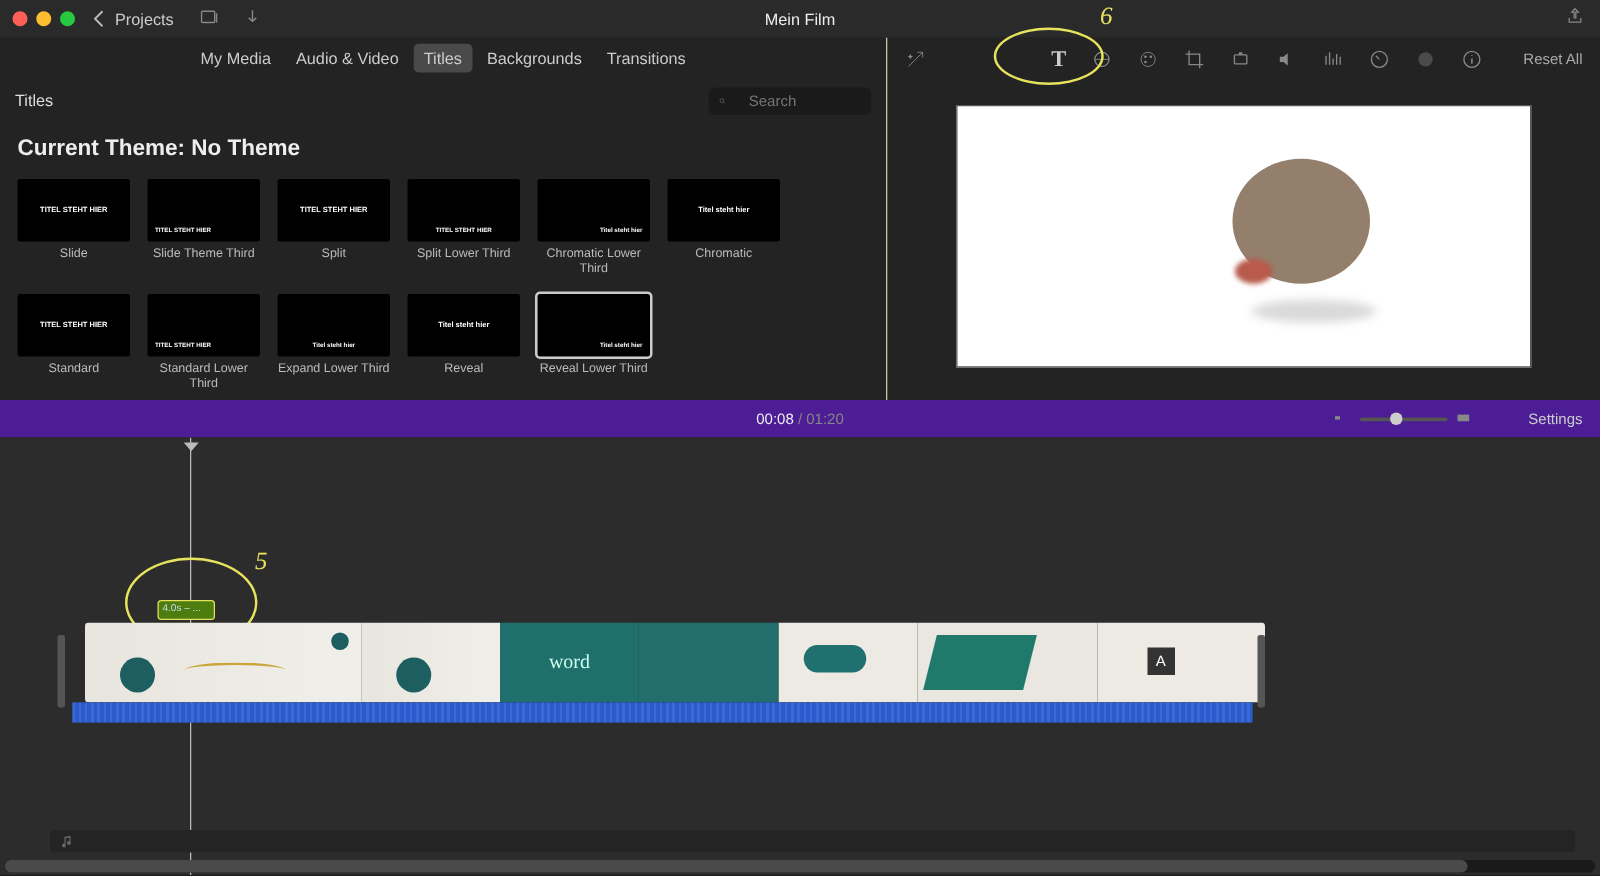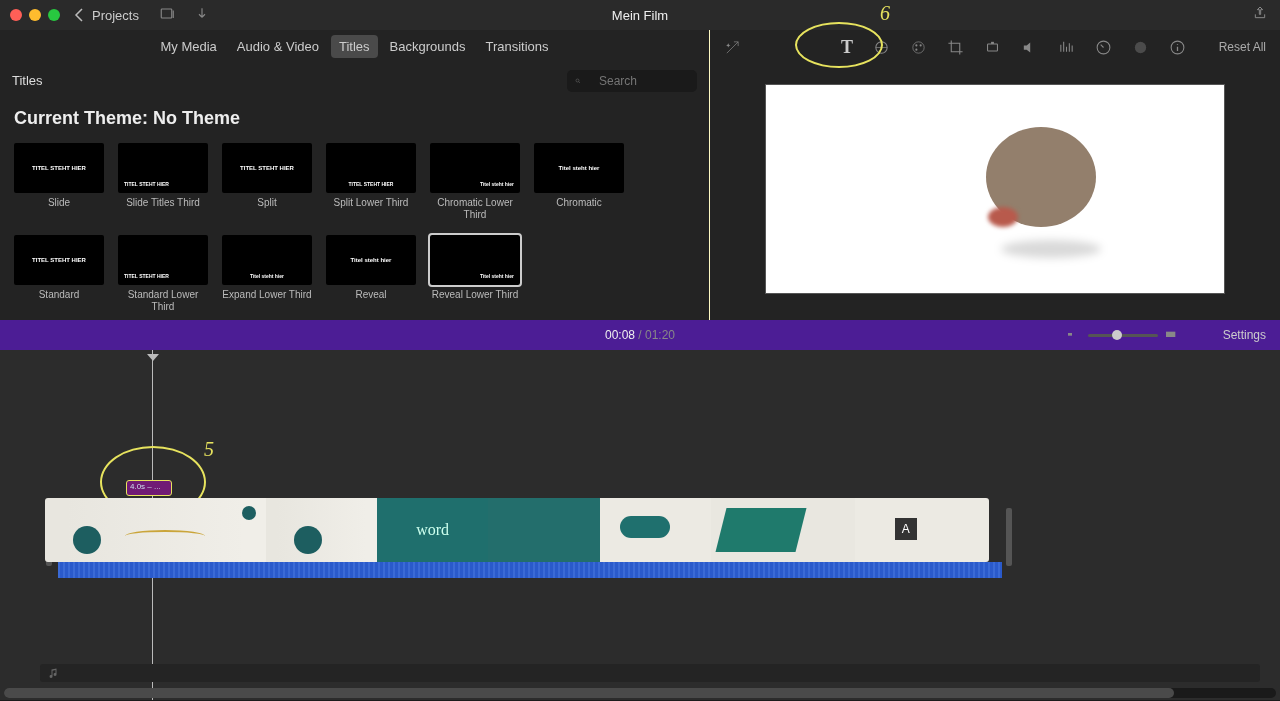--- a/index.html
+++ b/index.html
@@ -68,25 +68,25 @@
 .timebar .zoom { position:absolute; right:100px; display:flex; align-items:center; gap:6px;}
 .zoom-track{width:70px;height:3px;background:#555;border-radius:2px;position:relative;}
 .zoom-knob{position:absolute;left:24px;top:-4px;width:10px;height:10px;background:#ccc;border-radius:50%;}
 .settings-lnk{position:absolute;right:14px;color:#ccc;}
 
 
 .timeline { height:350px; background:#2c2c2c; position:relative; overflow:hidden;}
 .playhead { position:absolute; left:152px; top:0; width:1px; height:100%; background:#bbb; }
 .playhead::before{content:"";position:absolute;left:-5px;top:4px;border-left:6px solid transparent;border-right:6px solid transparent;border-top:7px solid #bbb;}
 
-.title-clip { position:absolute; left:126px; top:130px; width:46px; height:16px; background:#701a75; border:1.5px solid #e7e35e; border-radius:3px; font-size:8px; color:#cde; padding:1px 3px; overflow:hidden;}
+.title-clip { position:absolute; left:126px; top:130px; width:46px; height:16px; background:#4d7c0f; border:1.5px solid #e7e35e; border-radius:3px; font-size:8px; color:#cde; padding:1px 3px; overflow:hidden;}
 .annot5 { position:absolute; left:100px; top:96px; width:106px; height:72px; border:2px solid #e7e35e; border-radius:50%; pointer-events:none;}
 .annot5-label { position:absolute; left:204px; top:88px; font-size:20px; font-family:Georgia,serif; font-style:italic; color:#e7e35e;}
 
-.video-track { position:absolute; left:45px; top:148px; height:64px; width:944px; display:flex; border-radius:3px; overflow:hidden;text-align:center;}
+.video-track { position:absolute; left:68px; top:148px; height:64px; width:944px; display:flex; border-radius:3px; overflow:hidden;text-align:center;}
 .clip-seg { height:64px; }
 .seg1{width:230px;background:linear-gradient(90deg,#e8e6df 10%,#f0eee8 90%);position:relative;}
 .seg1::before{content:"";position:absolute;left:28px;top:28px;width:28px;height:28px;background:#1d5e60;border-radius:50%;}
 .seg1 .squig{position:absolute;left:80px;top:32px;width:80px;height:12px;border-top:2px solid #caa53a;border-radius:50%;}
 .seg1b{position:absolute;right:10px;top:8px;width:14px;height:14px;background:#1d5e60;border-radius:50%;}
 .seg2{width:116px;background:#1f6f6d;display:flex;align-items:center;justify-content:center;color:#cfe;font-family:serif;font-size:16px;}
 .seg3{width:116px;background:#236e6c;}
 .seg4{width:116px;background:#eceae3;position:relative;}
 .seg4::before{content:"";position:absolute;left:20px;top:18px;width:50px;height:22px;background:#1f706e;border-radius:16px;}
 .seg5{width:150px;background:#e9e7e0;position:relative;}
@@ -164,21 +164,21 @@
         <div class="title-item">
           <div class="title-thumb">
             <div class="tt-center">TITEL STEHT HIER</div>
           </div>
           <div class="cap">Slide</div>
         </div>
         <div class="title-item">
           <div class="title-thumb">
             <div class="tt-left-lower">TITEL STEHT HIER</div>
           </div>
-          <div class="cap">Slide Titles Third</div>
+          <div class="cap">Slide Theme Third</div>
         </div>
         <div class="title-item">
           <div class="title-thumb">
             <div class="tt-center">TITEL STEHT HIER</div>
           </div>
           <div class="cap">Split</div>
         </div>
         <div class="title-item">
           <div class="title-thumb">
             <div class="tt-center-lower">TITEL STEHT HIER</div>

